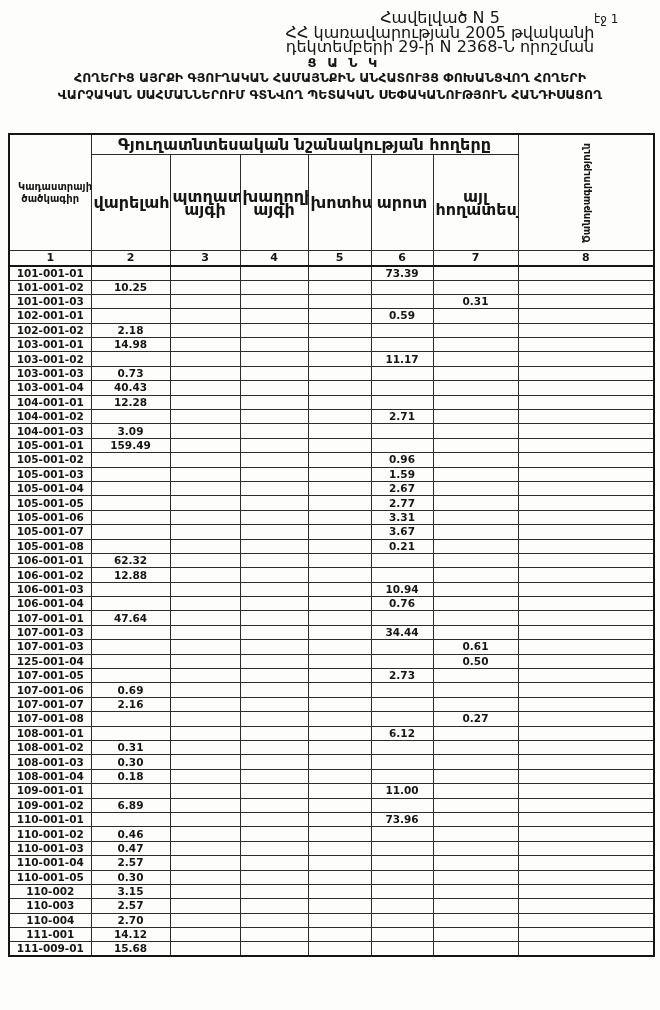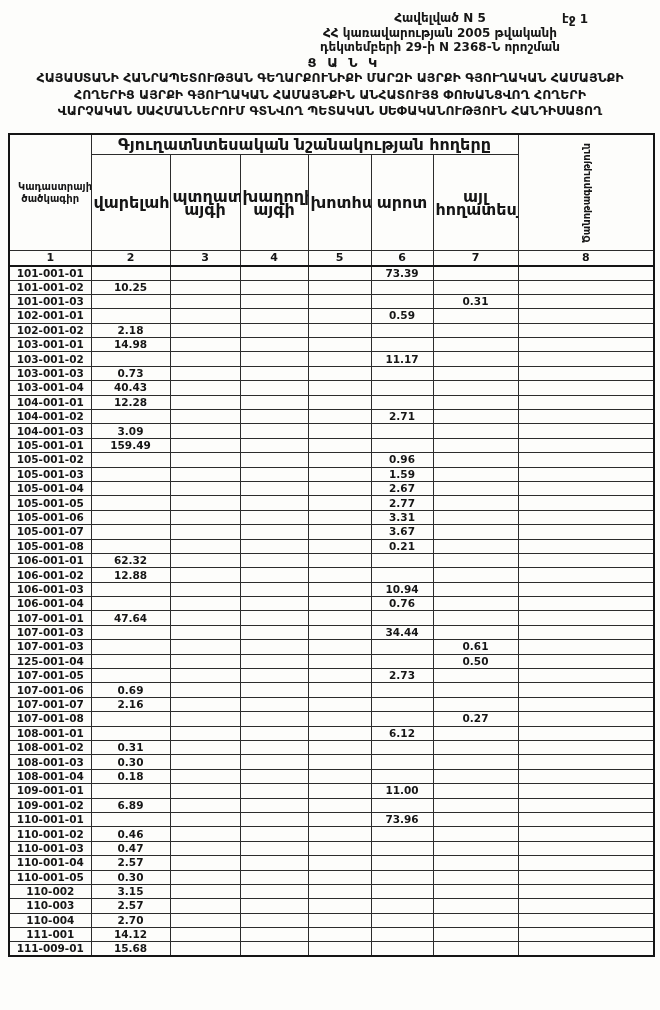--- a/index.html
+++ b/index.html
@@ -3,24 +3,24 @@
 <meta charset="utf-8">
 <style>
   * { margin:0; padding:0; box-sizing:border-box; }
   html,body { background:#ffffff; }
   body {
     width:660px; height:1010px; position:relative; overflow:hidden;
     font-family:"DejaVu Sans", sans-serif; color:#161616; background:#fdfdfb;
   }
   .decree-block{
     position:absolute; top:11px; left:250px; width:380px;
-    text-align:center; font-size:12px; font-weight:bold; line-height:14.5px;
+    text-align:center; font-size:16px; font-weight:normal; line-height:14.5px;
   }
   .page-number{
-    position:absolute; top:12px; left:562px; font-size:12px; font-weight:bold;text-align:center;
+    position:absolute; top:12px; left:594px; font-size:12px; font-weight:normal;text-align:center;
   }
   .list-title{
     position:absolute; top:55px; left:0; width:660px; text-align:center;
     font-size:13px; font-weight:bold; letter-spacing:3px;padding-left:28px;
   }
   .subtitle{
     position:absolute; top:70px; left:4px; width:652px; text-align:center;
     font-size:12.5px; font-weight:bold; line-height:16.5px;
   }
   table.land-table{
@@ -51,21 +51,20 @@
   <div>Հավելված N 5</div>
   <div>ՀՀ կառավարության 2005 թվականի</div>
   <div>դեկտեմբերի 29-ի N 2368-Ն որոշման</div>
 </div>
 
 <div class="page-number">էջ 1</div>
 
 <div class="list-title">Ց Ա Ն Կ</div>
 
 <div class="subtitle">
-  <div>ՀԱՅԱՍՏԱՆԻ ՀԱՆՐԱՊԵՏՈՒԹՅԱՆ ԳԵՂԱՐՔՈՒՆԻՔԻ ՄԱՐԶԻ ԱՅՐՔԻ ԳՅՈՒՂԱԿԱՆ ՀԱՄԱՅՆՔԻ</div>
   <div>ՀՈՂԵՐԻՑ ԱՅՐՔԻ ԳՅՈՒՂԱԿԱՆ ՀԱՄԱՅՆՔԻՆ ԱՆՀԱՏՈՒՅՑ ՓՈԽԱՆՑՎՈՂ ՀՈՂԵՐԻ</div>
   <div>ՎԱՐՉԱԿԱՆ ՍԱՀՄԱՆՆԵՐՈՒՄ ԳՏՆՎՈՂ ՊԵՏԱԿԱՆ ՍԵՓԱԿԱՆՈՒԹՅՈՒՆ ՀԱՆԴԻՍԱՑՈՂ</div>
 </div>
 
 <table class="land-table">
   <colgroup>
     <col style="width:82px">
       <col style="width:79px">
       <col style="width:70px">
       <col style="width:68px">

